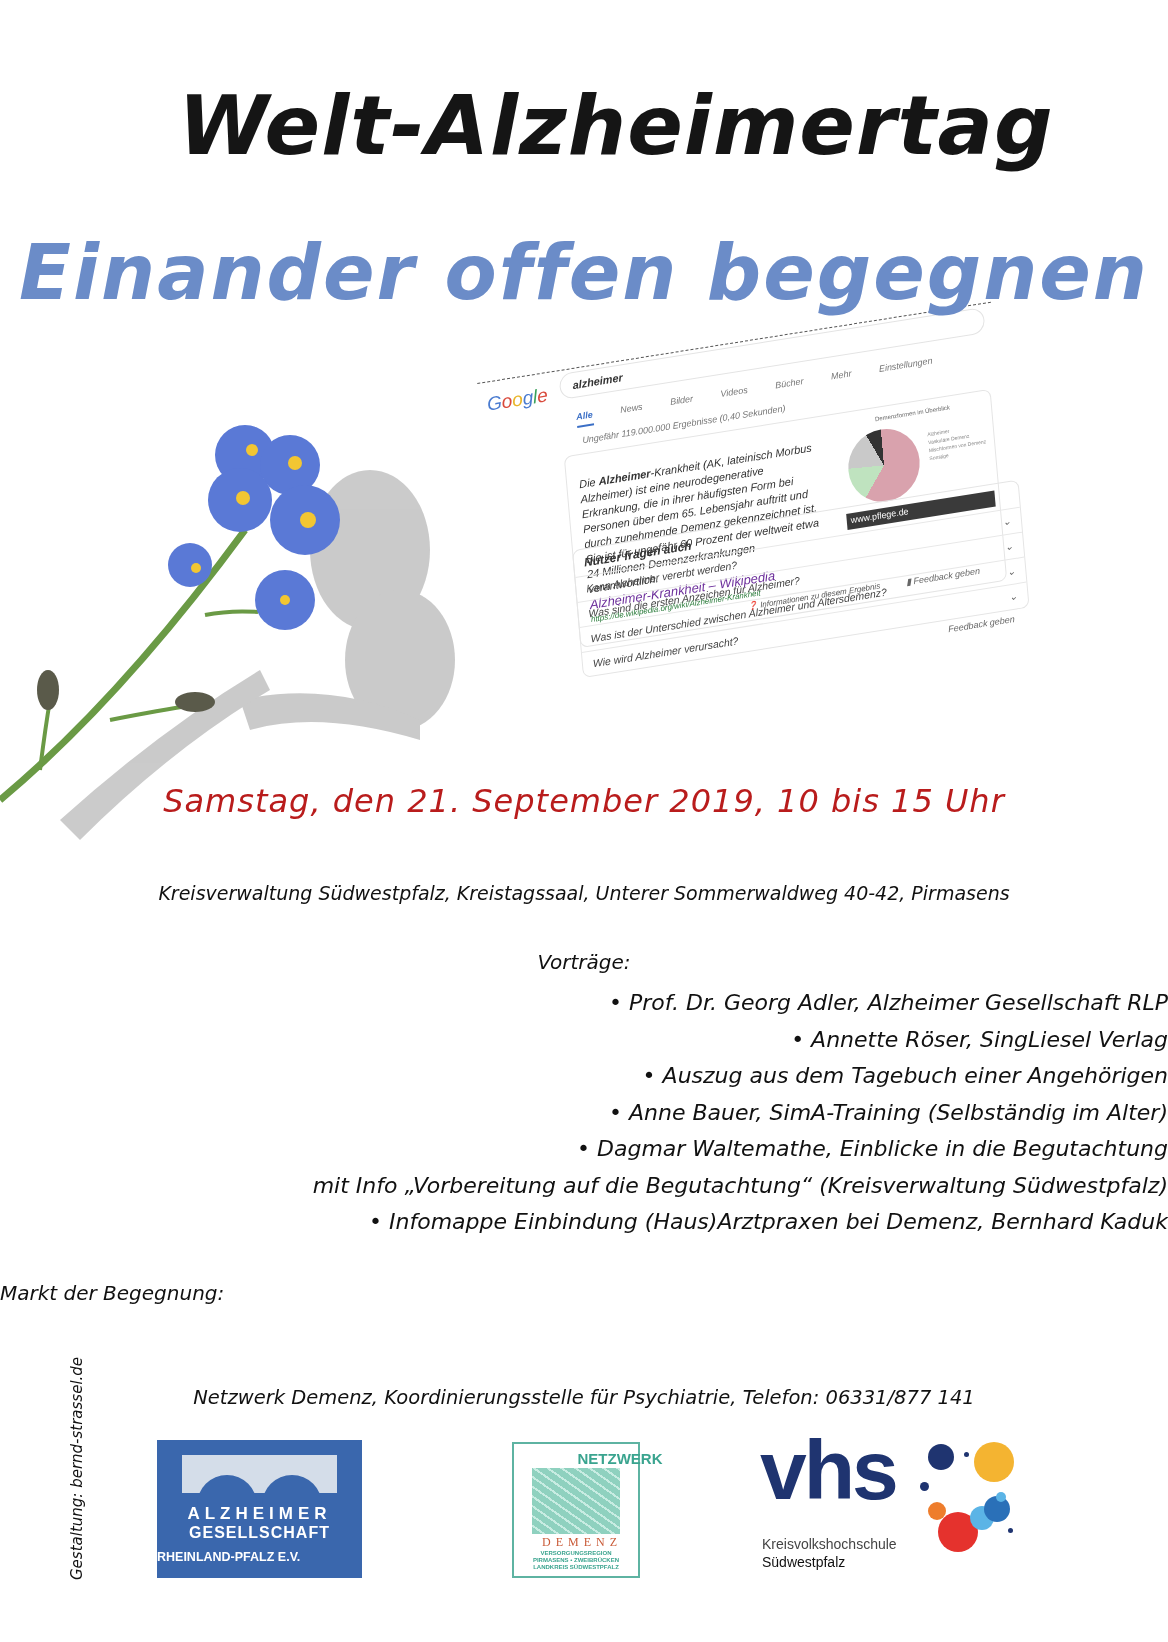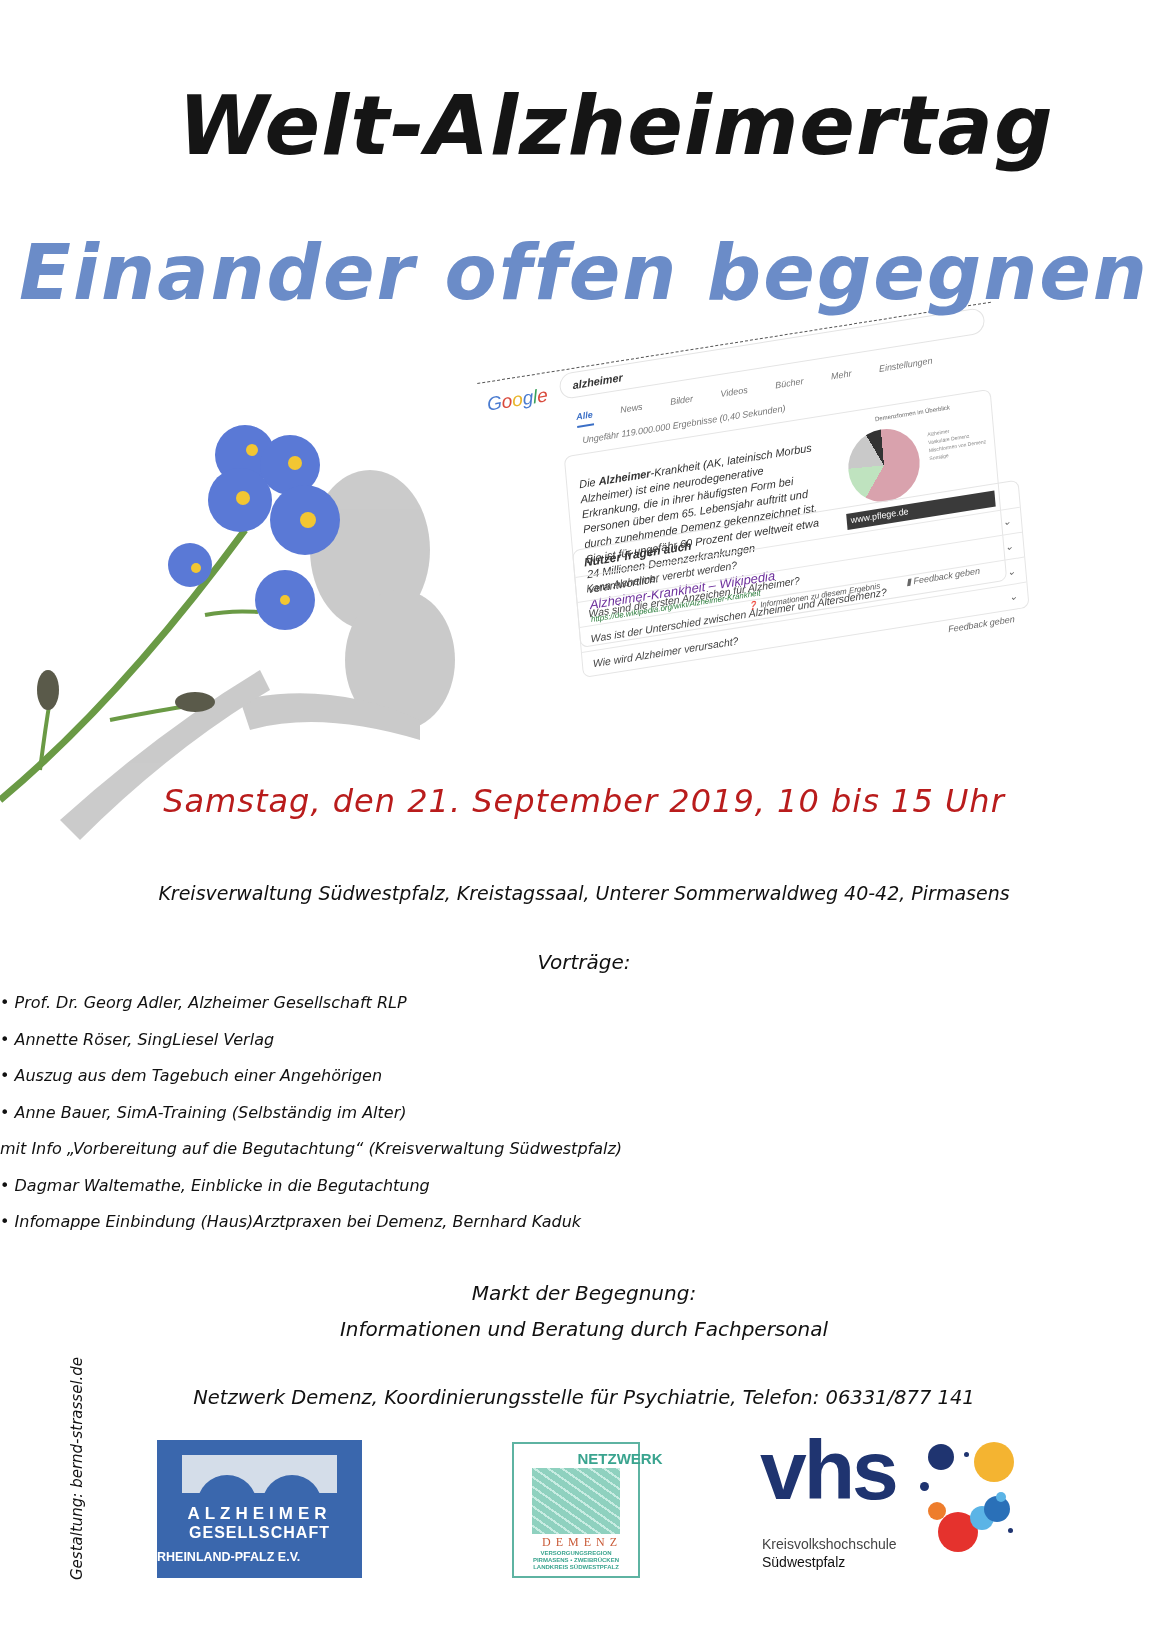--- a/index.html
+++ b/index.html
@@ -39,22 +39,22 @@
   .gshot .paa { position:absolute; left:60px; top:260px; width:450px; border:1px solid #e5e5e5; border-radius:8px; }
   .gshot .paa-head { font-size:12px; font-weight:bold; font-style:italic; padding:6px 10px; }
   .gshot .paa-row { font-size:10.5px; font-style:italic; color:#444; padding:6px 10px; border-top:1px solid #e8e8e8; display:flex; justify-content:space-between; }
   .gshot .chev { color:#666; font-size:10px; }
   .gshot .fb2 { position:absolute; right:-6px; top:392px; font-size:9px; font-style:italic; color:#666; }
   
   .flower { left:0; top:400px; width:470px; height:440px; z-index:1; }
   .date { left:0; width:1168px; top:782px; text-align:center; font-size:32px; color:#b91c1c; font-style:italic; letter-spacing:1px; }
   .venue { left:0; width:1168px; top:882px; text-align:center; font-size:19px; color:#111; font-style:italic; }
   .talks-h { left:0; width:1168px; top:950px; text-align:center; font-size:20px; font-style:italic; }
-  .talks { left:0; width:1168px; top:985px; text-align:left; font-size:16px; font-style:italic; line-height:36.5px; }
-  .markt { left:0; width:1168px; top:1275px; text-align:center; font-size:20px; font-style:italic; line-height:36px; }
+  .talks { left:0; width:1168px; top:985px; text-align:right; font-size:22px; font-style:italic; line-height:36.5px; }
+  .markt { left:0; width:1168px; top:1275px; text-align:left; font-size:20px; font-style:italic; line-height:36px; }
   .contact { left:0; width:1168px; top:1386px; text-align:center; font-size:19.5px; font-style:italic; }
   .credit { left:68px; top:1580px; transform:rotate(-90deg); transform-origin:0 0; font-size:15px; font-style:italic; white-space:nowrap; }
   
   .logo-az { left:157px; top:1440px; width:205px; height:138px; background:#3a67ad; }
   .logo-az .band { position:absolute; left:25px; top:15px; width:155px; height:38px; background:#d4dde9; }
   .logo-az .arch { position:absolute; top:35px; width:60px; height:60px; border-radius:50%; background:#3a67ad; }
   .logo-az .t1 { position:absolute; left:0; width:205px; top:64px; text-align:center; color:#fff; font-size:17px; font-weight:bold; letter-spacing:5px; font-family:"Liberation Sans", sans-serif; }
   .logo-az .t2 { position:absolute; left:0; width:205px; top:84px; text-align:center; color:#fff; font-size:16px; font-weight:bold; letter-spacing:1px; font-family:"Liberation Sans", sans-serif; }
   .logo-az .t3 { position:absolute; left:0; width:205px; top:110px; text-align:left; color:#fff; font-size:12.5px; font-weight:bold; font-family:"Liberation Sans", sans-serif; }
   .logo-nd { left:512px; top:1442px; width:128px; height:136px; border:2px solid #5eb3a2; box-sizing:border-box; background:#fff; }
@@ -165,28 +165,27 @@
 
 <div class="abs date">Samstag, den 21. September 2019, 10 bis 15 Uhr</div>
 <div class="abs venue">Kreisverwaltung Südwestpfalz, Kreistagssaal, Unterer Sommerwaldweg 40-42, Pirmasens</div>
 
 <div class="abs talks-h">Vorträge:</div>
 <div class="abs talks">
   <div>• Prof. Dr. Georg Adler, Alzheimer Gesellschaft RLP</div>
   <div>• Annette Röser, SingLiesel Verlag</div>
   <div>• Auszug aus dem Tagebuch einer Angehörigen</div>
   <div>• Anne Bauer, SimA-Training (Selbständig im Alter)</div>
+  <div>• Dagmar Waltemathe, Einblicke in die Begutachtung</div>
   <div>mit Info „Vorbereitung auf die Begutachtung“ (Kreisverwaltung Südwestpfalz)</div>
-  <div>• Dagmar Waltemathe, Einblicke in die Begutachtung</div>
   <div>• Infomappe Einbindung (Haus)Arztpraxen bei Demenz, Bernhard Kaduk</div>
 </div>
 
 <div class="abs markt">
   <div>Markt der Begegnung:</div>
-  <div>Informationen und Beratung durch Fachpersonal</div>
 </div>
 
 <div class="abs contact">Netzwerk Demenz, Koordinierungsstelle für Psychiatrie,  Telefon: 06331/877 141</div>
 <div class="abs credit">Gestaltung: bernd-strassel.de</div>
 
 <div class="abs logo-az">
   <div class="band"></div>
   <div class="arch" style="left:40px"></div>
   <div class="arch" style="left:105px"></div>
   <div class="t1">ALZHEIMER</div>

